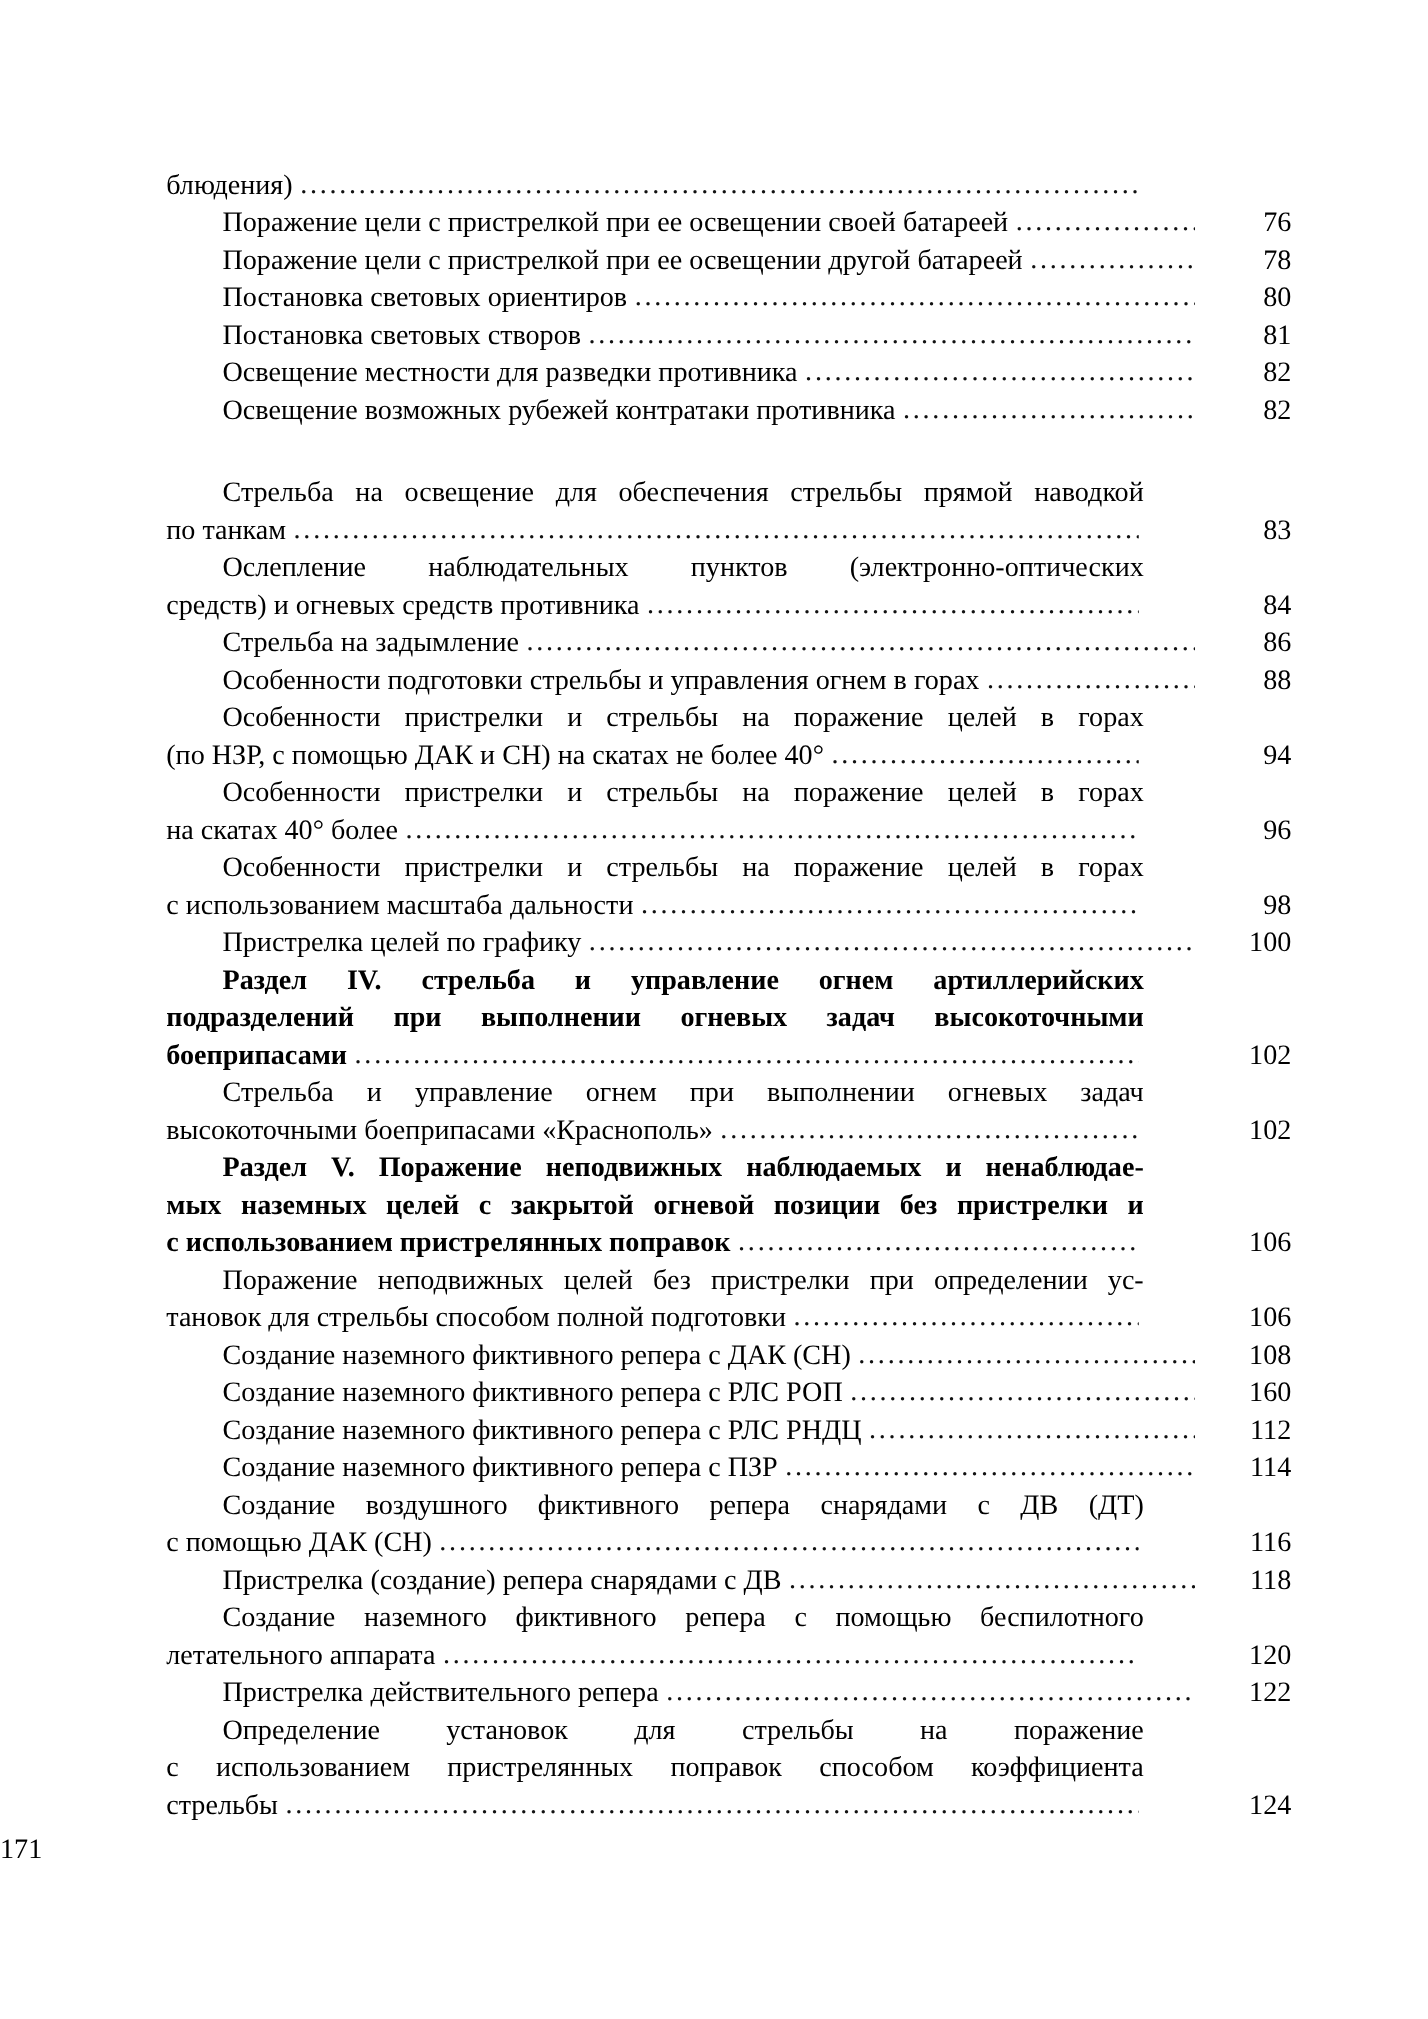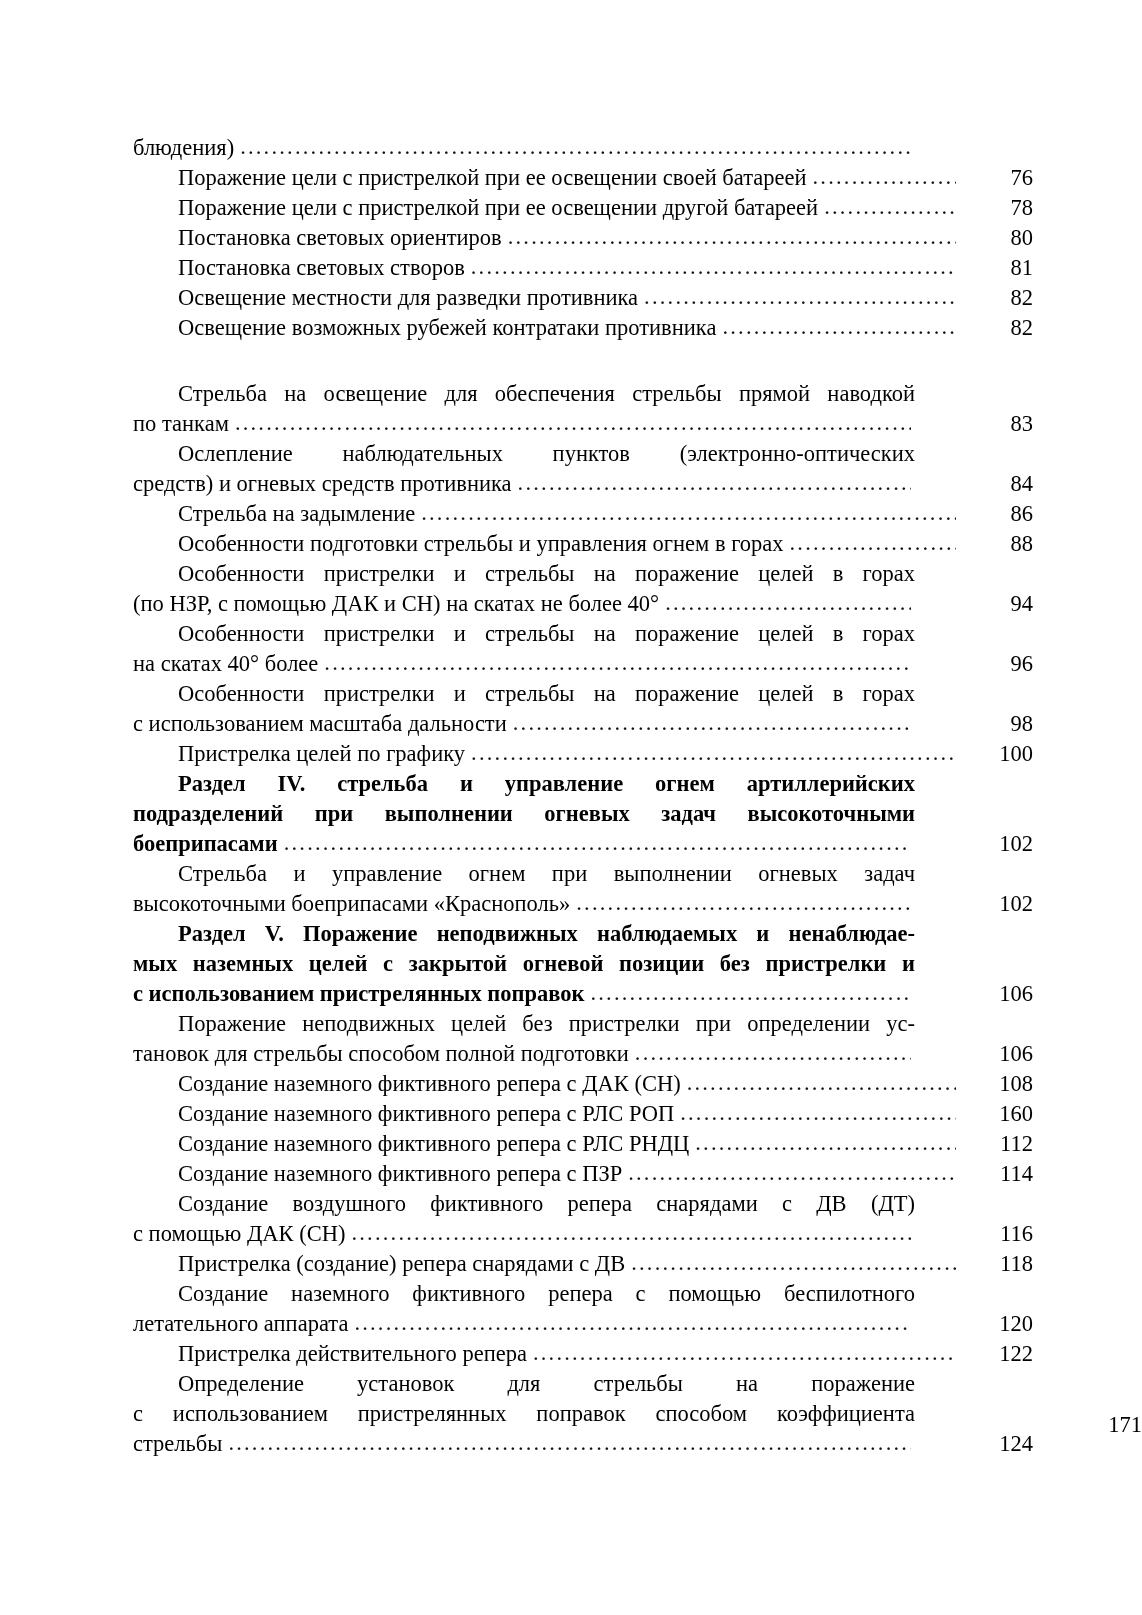--- a/index.html
+++ b/index.html
@@ -78,22 +78,22 @@
     width: 56px;
     text-align: right;
     font-size: 22.5px;
     line-height: 30px;
   }
   
   .folio {
     position: absolute;
     left: 0;
     right: 0;
-    top: 1412px;
-    text-align: right;
+    top: 1466px;
+    text-align: left;
     font-size: 22.5px;
     font-family: "Liberation Serif", "DejaVu Serif", serif;
   }
 </style>
 </head>
 <body>
 
 <div class="page">
 
   <div class="toc" id="toc-root">

